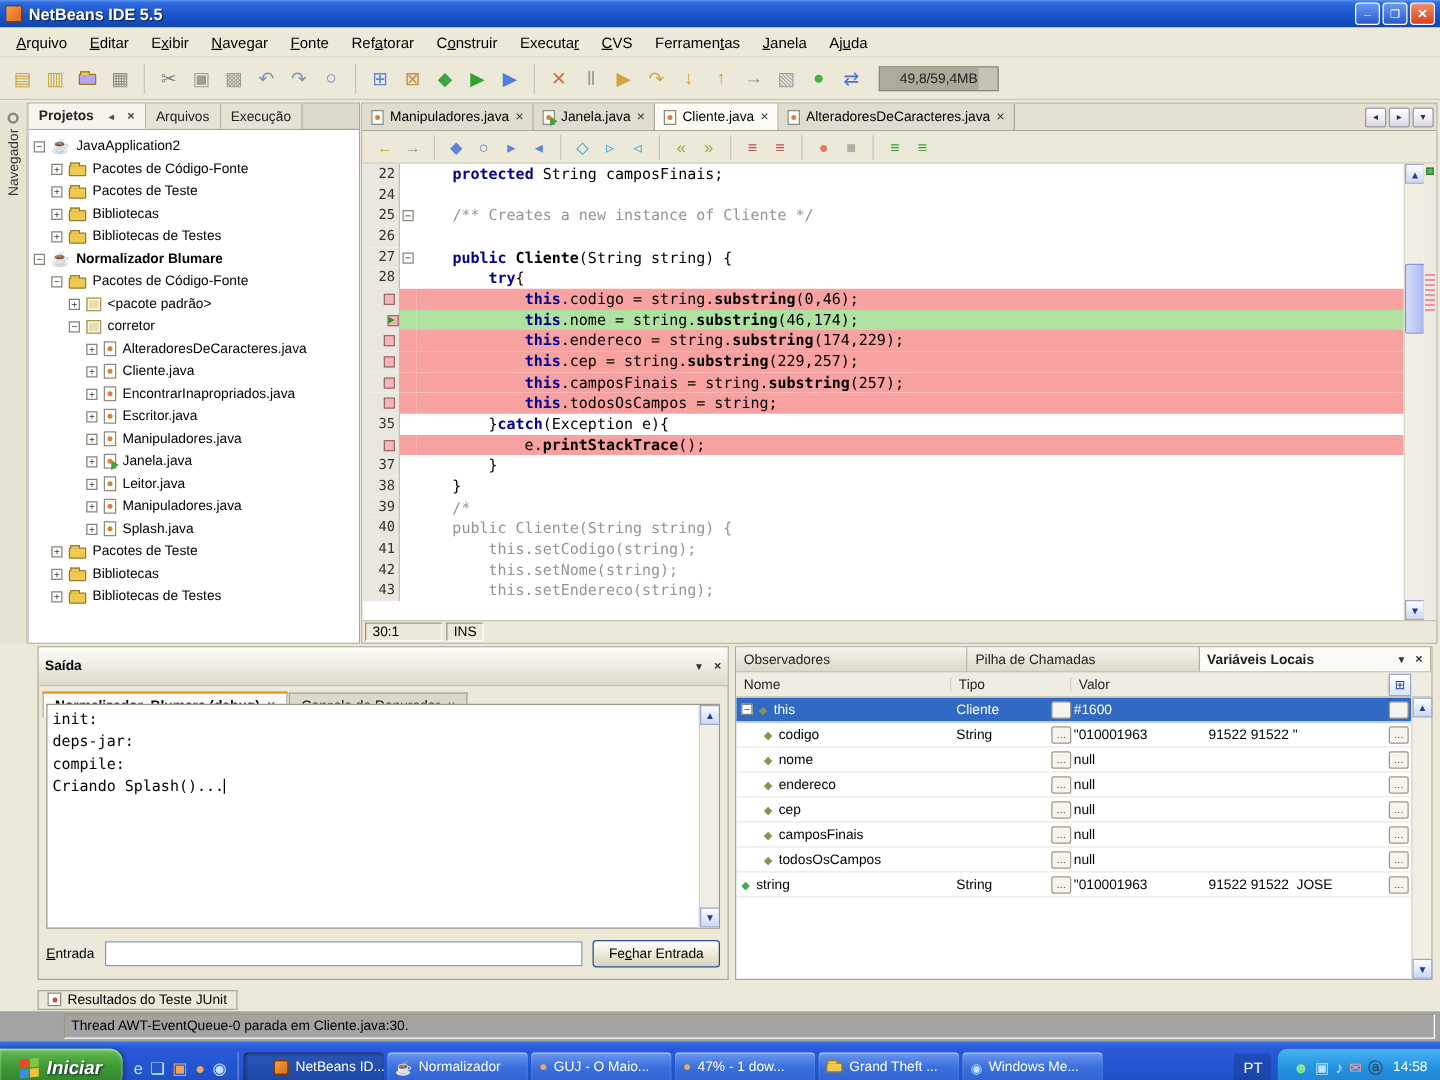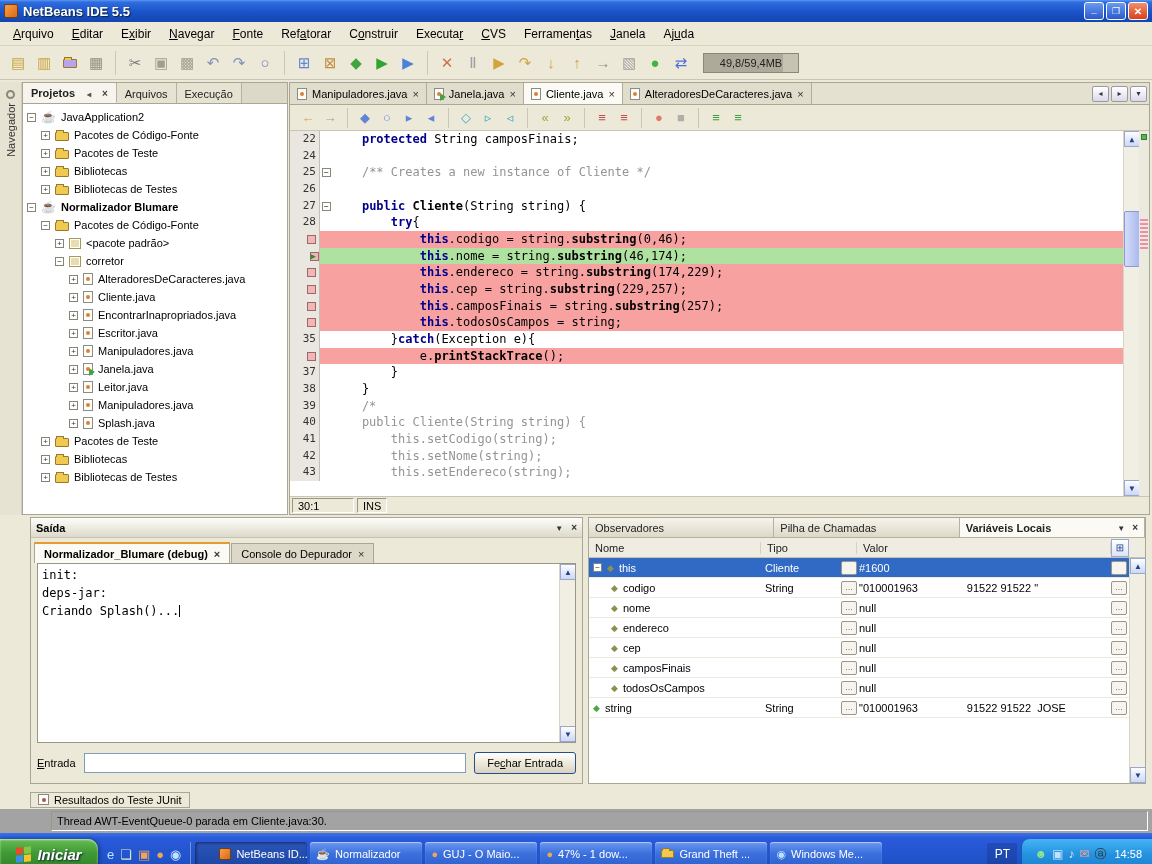--- a/index.html
+++ b/index.html
@@ -90,21 +90,21 @@
   #estripe .ok{position:absolute;top:3px;left:2px;width:6px;height:6px;background:#5ab45a;border:1px solid #2f7f2f;}
   #estripe .marks{position:absolute;top:88px;left:1px;width:8px;height:32px;
     background:repeating-linear-gradient(180deg,#f08fa8 0 2px,transparent 2px 4px);}
   #estatus{position:absolute;left:0;right:0;bottom:0;height:18px;background:#ece9d8;border-top:1px solid #c9c6b6;display:flex;gap:3px;padding:1px 2px;}
   .scell{border:1px solid;border-color:#9a9788 #fff #fff #9a9788;padding:0 5px;line-height:14px;font-size:11px;background:#ece9d8;}
   .scell.pos{width:62px;}
 
   
   #bottom{position:absolute;top:517px;left:0;right:0;height:271px;}
   #outputwin{position:absolute;left:30px;width:553px;top:0;bottom:4px;border:1px solid #a9a695;background:#ece9d8;}
-  .whead{height:20px;display:flex;align-items:center;padding:0 5px;background:linear-gradient(#fdfdfa,#dddaca);border-bottom:1px solid #c5c2b2;}
+  .whead{height:31px;display:flex;align-items:center;padding:0 5px;background:linear-gradient(#fdfdfa,#dddaca);border-bottom:1px solid #c5c2b2;}
   .whead .wtitle{font-weight:bold;}
   .whead .wctrl{margin-left:auto;display:flex;gap:8px;color:#333;font-size:10px;}
   .wc-filter::before{content:"▼";font-size:8px;}
   .wc-x::before{content:"×";font-weight:bold;}
   .otabs{height:25px;display:flex;align-items:flex-end;padding-left:3px;gap:1px;}
   .otab{padding:4px 9px 3px;border:1px solid #a9a695;border-bottom:none;background:#ddd9c8;display:flex;gap:6px;align-items:center;}
   .otab.active{background:#fbfaf5;border-top:2px solid #e89a2f;font-weight:bold;}
   .oarea{position:absolute;top:45px;left:6px;right:6px;bottom:40px;background:#fff;border:1px solid #9a9788;overflow:hidden;}
   .olines{position:absolute;top:2px;left:4px;right:20px;font-family:"DejaVu Sans Mono","Liberation Mono",monospace;font-size:12px;}
   .oline{height:18px;line-height:18px;white-space:pre;}
@@ -697,20 +697,21 @@
           </div>
           <div class="otab">
             <span>Console do Depurador</span>
             <span class="tclose"></span>
           </div>
         </div>
       <div class="oarea">
         <div class="olines">
             <div class="oline">init:</div>
             <div class="oline">deps-jar:</div>
+            <div class="oline">compile:</div>
             <div class="oline">Criando Splash()...<span class="caret"></span></div>
           </div>
         <div class="osb">
           <span class="sa up"></span>
           <span class="sa down"></span>
         </div>
       </div>
       <div class="entrada">
         <span id="entrada-label"><u>E</u>ntrada</span>
         <input id="entrada-input" value="" style="">

